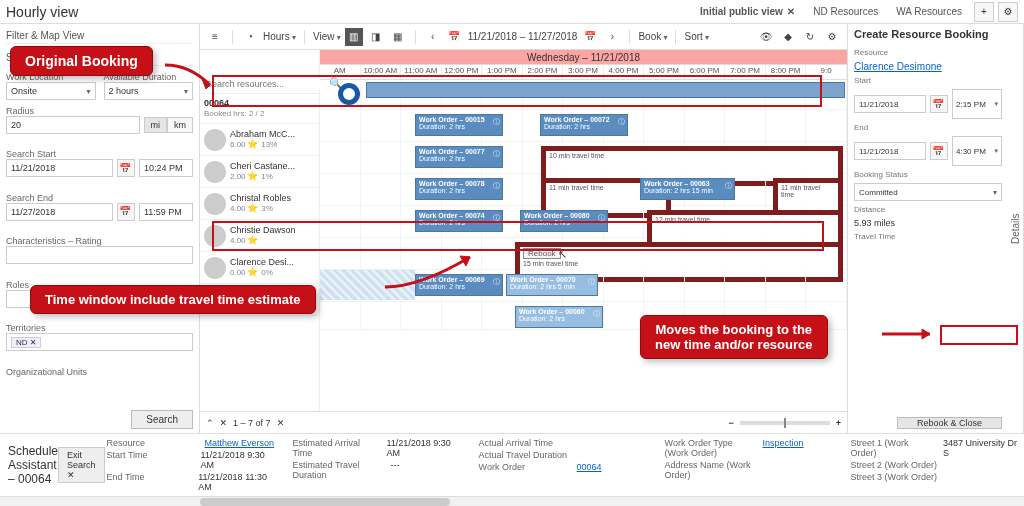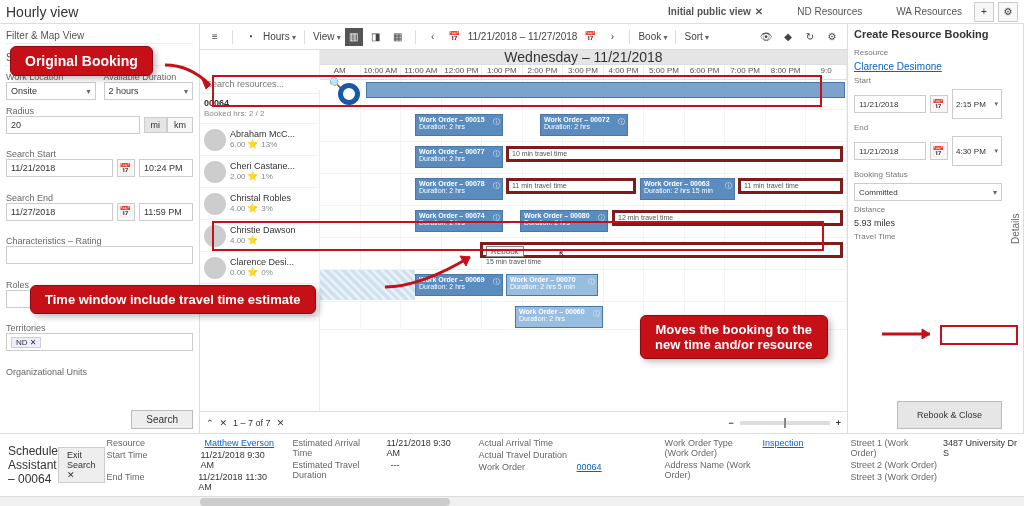--- a/index.html
+++ b/index.html
@@ -2,21 +2,21 @@
 <html><head>
 <meta charset="utf-8">
 <style>
   * { box-sizing: border-box; }
   html, body { margin: 0; padding: 0; font-family: "Segoe UI", Arial, sans-serif; font-size: 10px; color: #333; background: #fff; width: 1024px; height: 506px; overflow: hidden; }
   .app { display: flex; flex-direction: column; width: 1024px; height: 506px; position: relative; border-radius: 32px; }
   
   .header { display: flex; align-items: center; height: 24px; padding: 0 6px; border-bottom: 1px solid #ddd; }
   .title { font-size: 14px; flex: 0 0 auto; }
   .spacer { flex: 1 1 auto; }
-  .tabs { display: flex; align-items: flex-start; gap: 18px; }
+  .tabs { display: flex; align-items: flex-start; gap: 2px; }
   .tab { padding: 2px 8px; font-size: 10px; color: #555; cursor: pointer; }
   .tab.active { font-weight: 600; }
   .tab .x { margin-left: 4px; font-weight: bold; }
   .sqbtn { width: 20px; height: 20px; display: inline-flex; align-items: center; justify-content: center; border: 1px solid #ccc; margin-left: 4px; background: #f7f7f7; cursor: pointer; }
 
   
   .body { display: flex; flex: 1 1 auto; overflow: hidden; }
   .left { width: 200px; border-right: 1px solid #ddd; display: flex; flex-direction: column; padding: 4px 6px; gap: 6px; background: #fff; overflow: hidden;}
   .center { flex: 1 1 auto; display: flex; flex-direction: column; border-right: 1px solid #ddd; overflow: hidden; }
   .right { width: 160px; padding: 4px 6px; display: flex; flex-direction: column; gap: 4px; }
@@ -49,33 +49,33 @@
   .searchres input { border: none; outline: none; font-size: 9px; flex: 1; }
   .searchres .mag { margin-left: 4px; font-size: 11px; color: #888; }
   .resrow { display: flex; align-items: center; gap: 4px; padding: 2px 4px; border-bottom: 1px solid #f2f2f2; height: 32px; }
   .resrow.first { height: 30px; }
   .avatar { width: 22px; height: 22px; border-radius: 50%; background: #ccc; display: inline-block; flex: 0 0 22px; }
   .resname { font-size: 9px; line-height: 1.1; }
   .resstats { font-size: 8px; color: #888; }
   .star { font-size: 9px; color: #ccc; }
 
   .tlgrid { flex: 1 1 auto; display: flex; flex-direction: column; overflow: hidden; }
-  .daterow { height: 15px; display: flex; align-items: center; justify-content: center; border-bottom: 1px solid #ddd; font-size: 14px; background: #e5e5e5; }
+  .daterow { height: 15px; display: flex; align-items: center; justify-content: center; border-bottom: 1px solid #ddd; font-size: 10px; background: #fca5a5; }
   .hourhdr { display: flex; height: 15px; border-bottom: 1px solid #ddd; }
   .hourhdr div { flex: 1; border-right: 1px solid #eee; font-size: 8px; text-align: center; color: #555; padding-top: 1px;}
   .ganttrows { flex: 1 1 auto; overflow: hidden; }
   .grow { height: 32px; border-bottom: 1px solid #f2f2f2; position: relative; }
   .grow.first { height: 30px; }
   .grid { position: absolute; inset: 0; display: flex; }
   .grid div { flex: 1; border-right: 1px solid #f4f4f4; }
   .block { position: absolute; top: 4px; height: 22px; background: #5b8cbf; color: #fff; font-size: 7px; padding: 1px 3px; border: 1px solid #4a77a6; overflow: hidden;}
   .block .t { font-weight: 600; display: block;}
   .block .d { font-size: 7px; }
   .block .i { position: absolute; right: 2px; top: 2px; font-size: 7px; color: #e8f0f8;}
-  .travel { position: absolute; top: 4px; height: 16px; border: 3px solid #7f1d1d; font-size: 7px; padding: 1px 3px; color: #555; background: #fff;}
+  .travel { position: absolute; top: 4px; height: 40px; border: 5px solid #7f1d1d; font-size: 7px; padding: 1px 3px; color: #555; background: #fff; margin-left: 35px;}
   .block.full { top: 2px; height: 16px; }
   .circle { position: absolute; width: 22px; height: 22px; border: 5px solid #1858a8; border-radius: 50%; background: #fff; top: 3px; left: -28px;}
   .pager { height: 22px; border-top: 1px solid #ddd; display: flex; align-items: center; padding: 0 6px; font-size: 9px; gap: 6px;}
   .pager .r {margin-left: auto; display:flex; align-items:center; gap:6px;}
   .slider {width:90px;height:4px;background:#ddd;position:relative;}
   .slider::before{content:'';position:absolute;left:44px;top:-3px;width:2px;height:10px;background:#888;}
 
   
   .bottom { border-top: 1px solid #ddd; padding: 4px 8px; font-size: 10px; display: flex; flex-direction: row; gap: 2px; }
   .bottom .hdr { display:flex; align-items:center;}
@@ -89,21 +89,21 @@
   
   
   .right .h { font-size: 11px; font-weight: 600; margin-bottom: 4px;}
   .right .lbl { font-size: 8px; color: #777;}
   .dtpair { display: flex; gap: 4px; align-items: center;}
   .dtpair .d { flex: 1; border: 1px solid #ccc; height: 18px; font-size: 8px; display:flex; align-items:center; padding: 0 4px;}
   .dtpair .cal { width: 18px; height: 18px; border: 1px solid #ccc; display:inline-flex;align-items:center;justify-content:center;background:#f7f7f7;}
   .dtpair .t { flex: 0 0 50px; border: 1px solid #ccc; height: 30px; font-size: 8px; display:flex; align-items:center; justify-content:space-between; padding: 0 3px;}
   .dtpair .t::after { content:"▾"; font-size:7px; color:#666;}
   .right .sel { height: 18px; font-size: 8px; text-align: center;}
-  .right .rb { margin-top: auto; padding: 8px 8px; background: #e6e6e6; border: 1px solid #bbb; font-size: 9px; text-align: center; cursor: pointer; margin-left: 43px;}
+  .right .rb { margin-top: auto; padding: 0 8px; background: #e6e6e6; border: 1px solid #bbb; font-size: 9px; text-align: center; cursor: pointer; margin-left: 43px;}
 
   
   .callout { position: absolute; background: #c61018; color: #fff; font-size: 13px; padding: 6px 14px; border-radius: 6px; border: 1px solid #8e0a10; box-shadow: 3px 3px 6px rgba(0,0,0,.25); font-weight: 600; z-index: 20;}
   .callout.c1 { top: 46px; left: 10px; font-size: 14px;}
   .callout.c2 { top: 285px; left: 30px; }
   .callout.c3 { top: 315px; left: 640px; text-align:center;}
   .redbox { position: absolute; border: 2px solid #c61018; pointer-events: none; z-index: 15; }
   .rb1 { top: 75px; left: 212px; width: 610px; height: 32px; }
   .rb2 { top: 221px; left: 212px; width: 612px; height: 30px; }
   .rb3 { top: 325px; left: 940px; width: 78px; height: 20px; }

